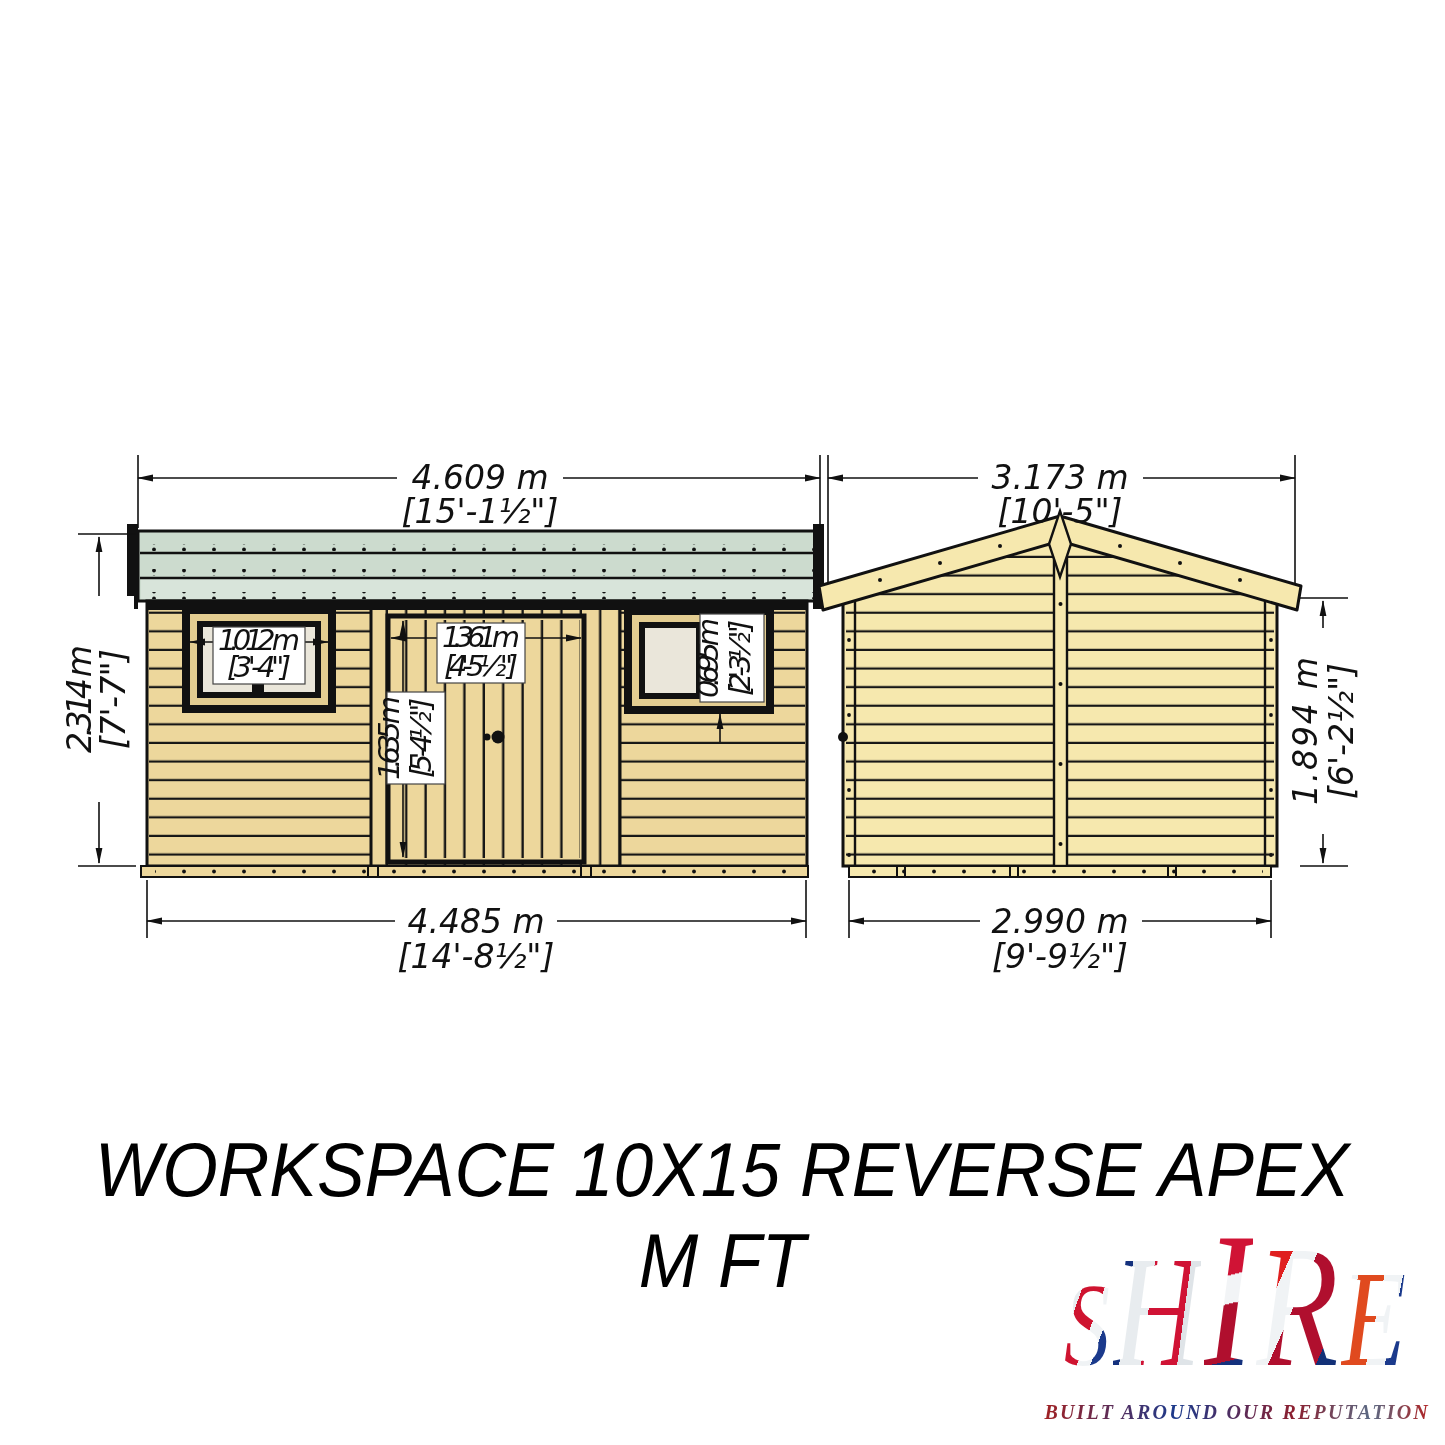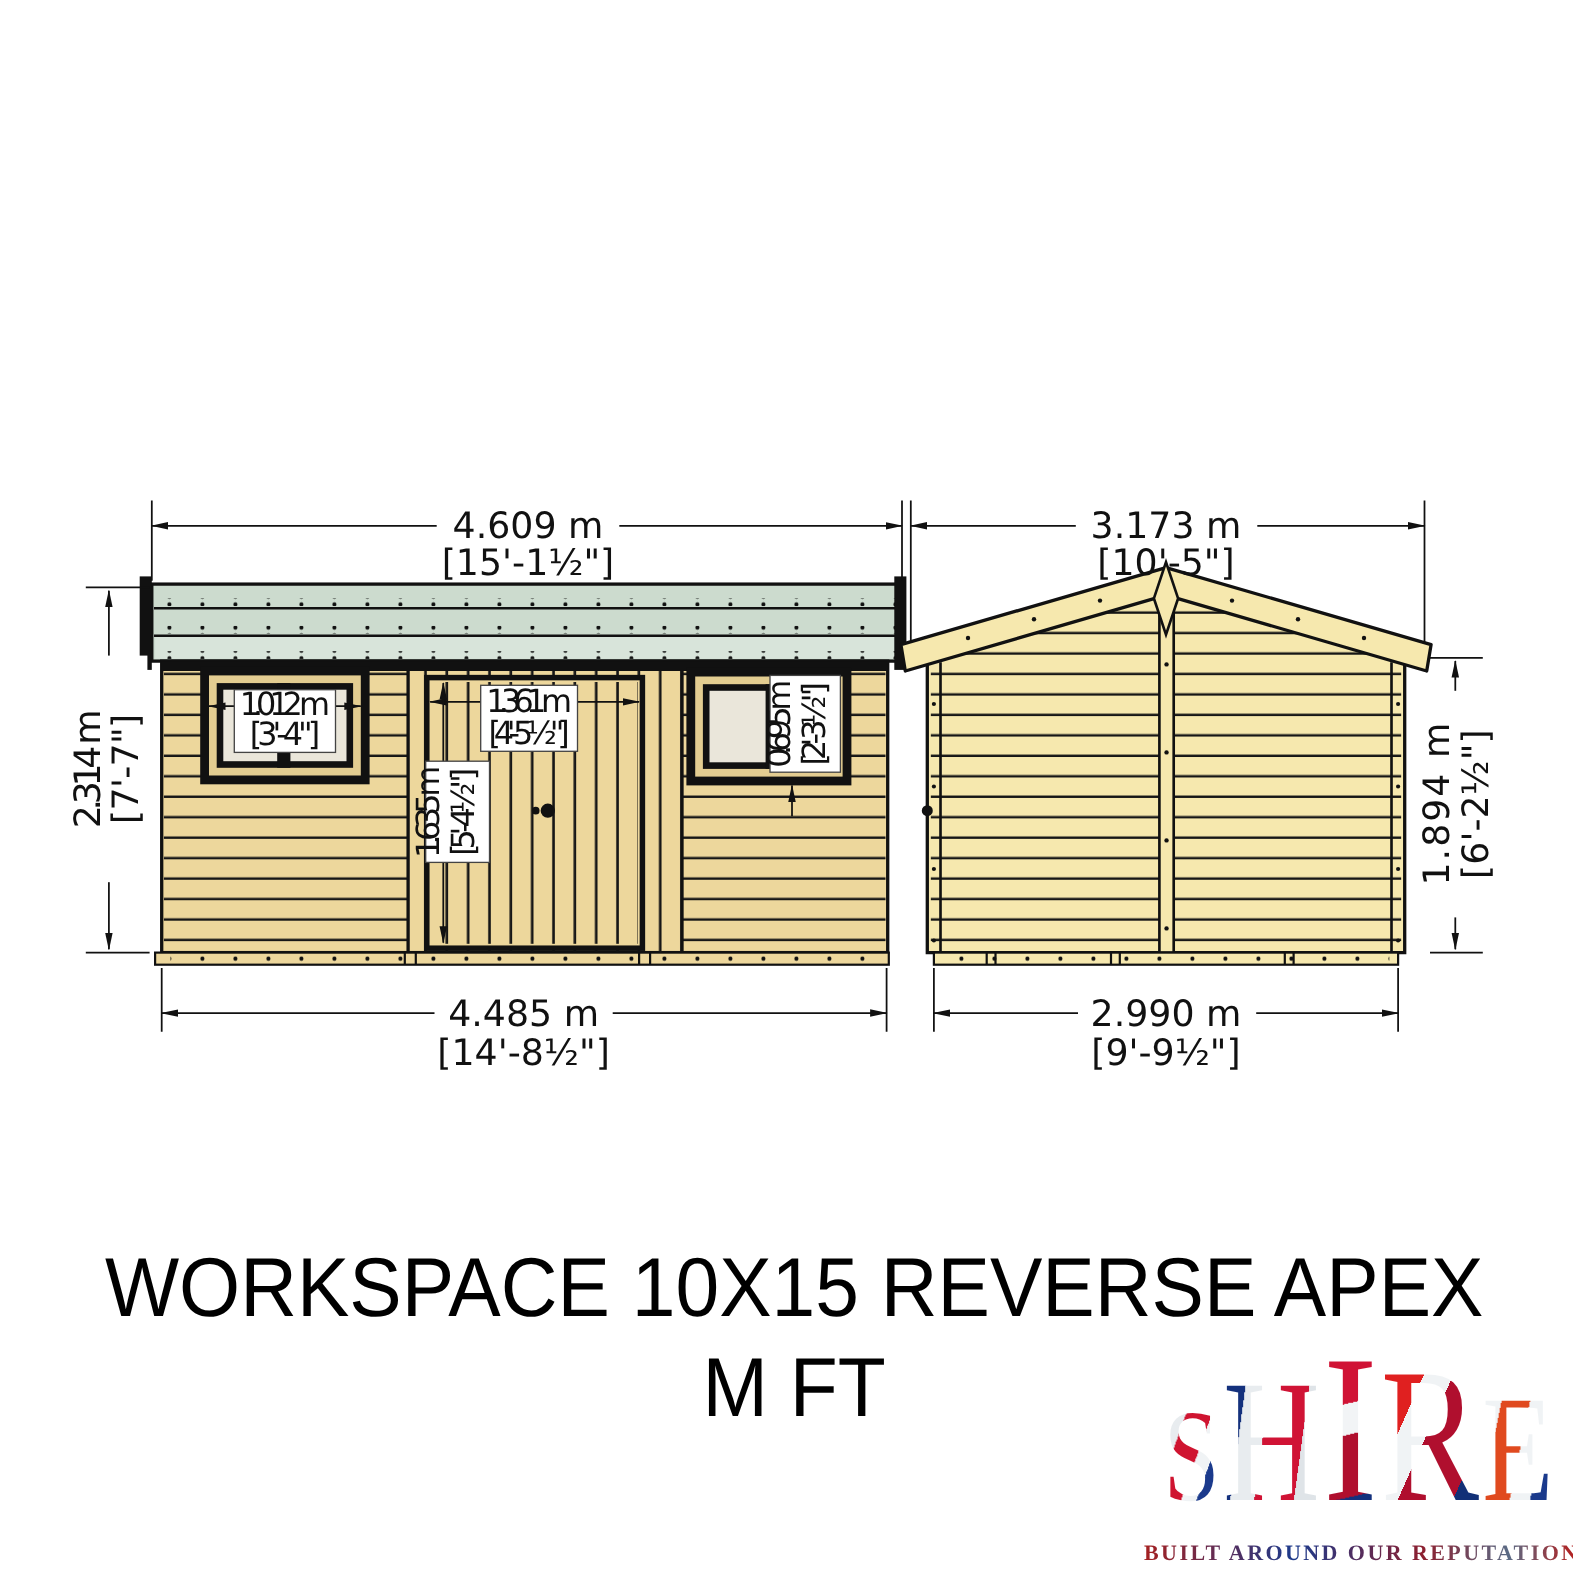--- a/index.html
+++ b/index.html
@@ -1,38 +1,38 @@
 <!DOCTYPE html>
 <html><head>
 <meta charset="utf-8">
 <style>
   html,body{margin:0;padding:0;background:#ffffff;}
   .page{position:relative;width:1445px;height:1445px;background:#fff;overflow:hidden;
-        font-family:"DejaVu Sans",sans-serif;}
+        font-family:"DejaVu Sans",sans-serif;font-style:italic;}
   svg{position:absolute;left:0;top:0;}
   .dimline{stroke:#111;stroke-width:1.6;fill:none;marker-start:url(#ar);marker-end:url(#ar);}
   .extline{stroke:#111;stroke-width:1.6;fill:none;}
   .dimtext{fill:#111;font-family:"DejaVu Sans",sans-serif;font-size:33px;text-anchor:middle;}
   .labeltext{fill:#111;font-family:"DejaVu Sans",sans-serif;font-size:29px;text-anchor:middle;}
   .labelbox{fill:#ffffff;stroke:#444;stroke-width:1.2;}
   .whitebg{fill:#ffffff;}
   .titletext{fill:#000;font-family:"Liberation Sans","DejaVu Sans",sans-serif;font-size:76px;text-anchor:middle;}
   
   .logo{position:absolute;left:1040px;top:1235px;width:390px;height:195px;}
   .logo-letters{position:absolute;left:0;bottom:34px;width:100%;display:flex;justify-content:center;
                 align-items:baseline;gap:3px;transform:scaleY(1.30);transform-origin:50% 100%;
                 font-family:"Liberation Serif",serif;line-height:1;}
   .logo-letters span{display:inline-block;color:transparent;-webkit-background-clip:text;background-clip:text;
                 -webkit-text-fill-color:transparent;}
   .ll-1{font-size:92px;background-image:linear-gradient(115deg,#e8ecef 0 30%,#cf1430 30% 55%,#f0f3f5 55% 70%,#1b3a8c 70%);}
   .ll-2{font-size:122px;background-image:linear-gradient(100deg,#14317d 0 22%,#e8ecef 22% 42%,#d01335 42% 75%,#dfe4e8 75%);}
   .ll-3{font-size:148px;background-image:linear-gradient(170deg,#d01335 0 38%,#f2f4f6 38% 52%,#b00f2e 52% 80%,#14317d 80%);}
   .ll-4{font-size:134px;background-image:linear-gradient(120deg,#e02020 0 32%,#f0f3f5 32% 48%,#b00f2e 48% 78%,#123077 78%);}
   .ll-5{font-size:106px;background-image:linear-gradient(105deg,#f0f3f5 0 24%,#e04a1f 24% 52%,#f0f3f5 52% 72%,#1b3a8c 72%);}
-  .logo-tagline{position:absolute;left:0;bottom:6px;width:100%;text-align:left;white-space:nowrap;
+  .logo-tagline{position:absolute;left:0;bottom:6px;width:100%;text-align:right;white-space:nowrap;
                 font-family:"Liberation Serif",serif;font-size:20px;letter-spacing:2.2px;font-weight:bold;
                 color:transparent;-webkit-text-fill-color:transparent;
                 background-image:linear-gradient(90deg,#a52020,#1b3a8c 35%,#8c1f2f 65%,#5a6b85 85%,#b22222);
                 -webkit-background-clip:text;background-clip:text;}
 </style>
 </head>
 <body>
 
 <div class="page">
 <svg width="1445" height="1445" viewBox="0 0 1445 1445">

